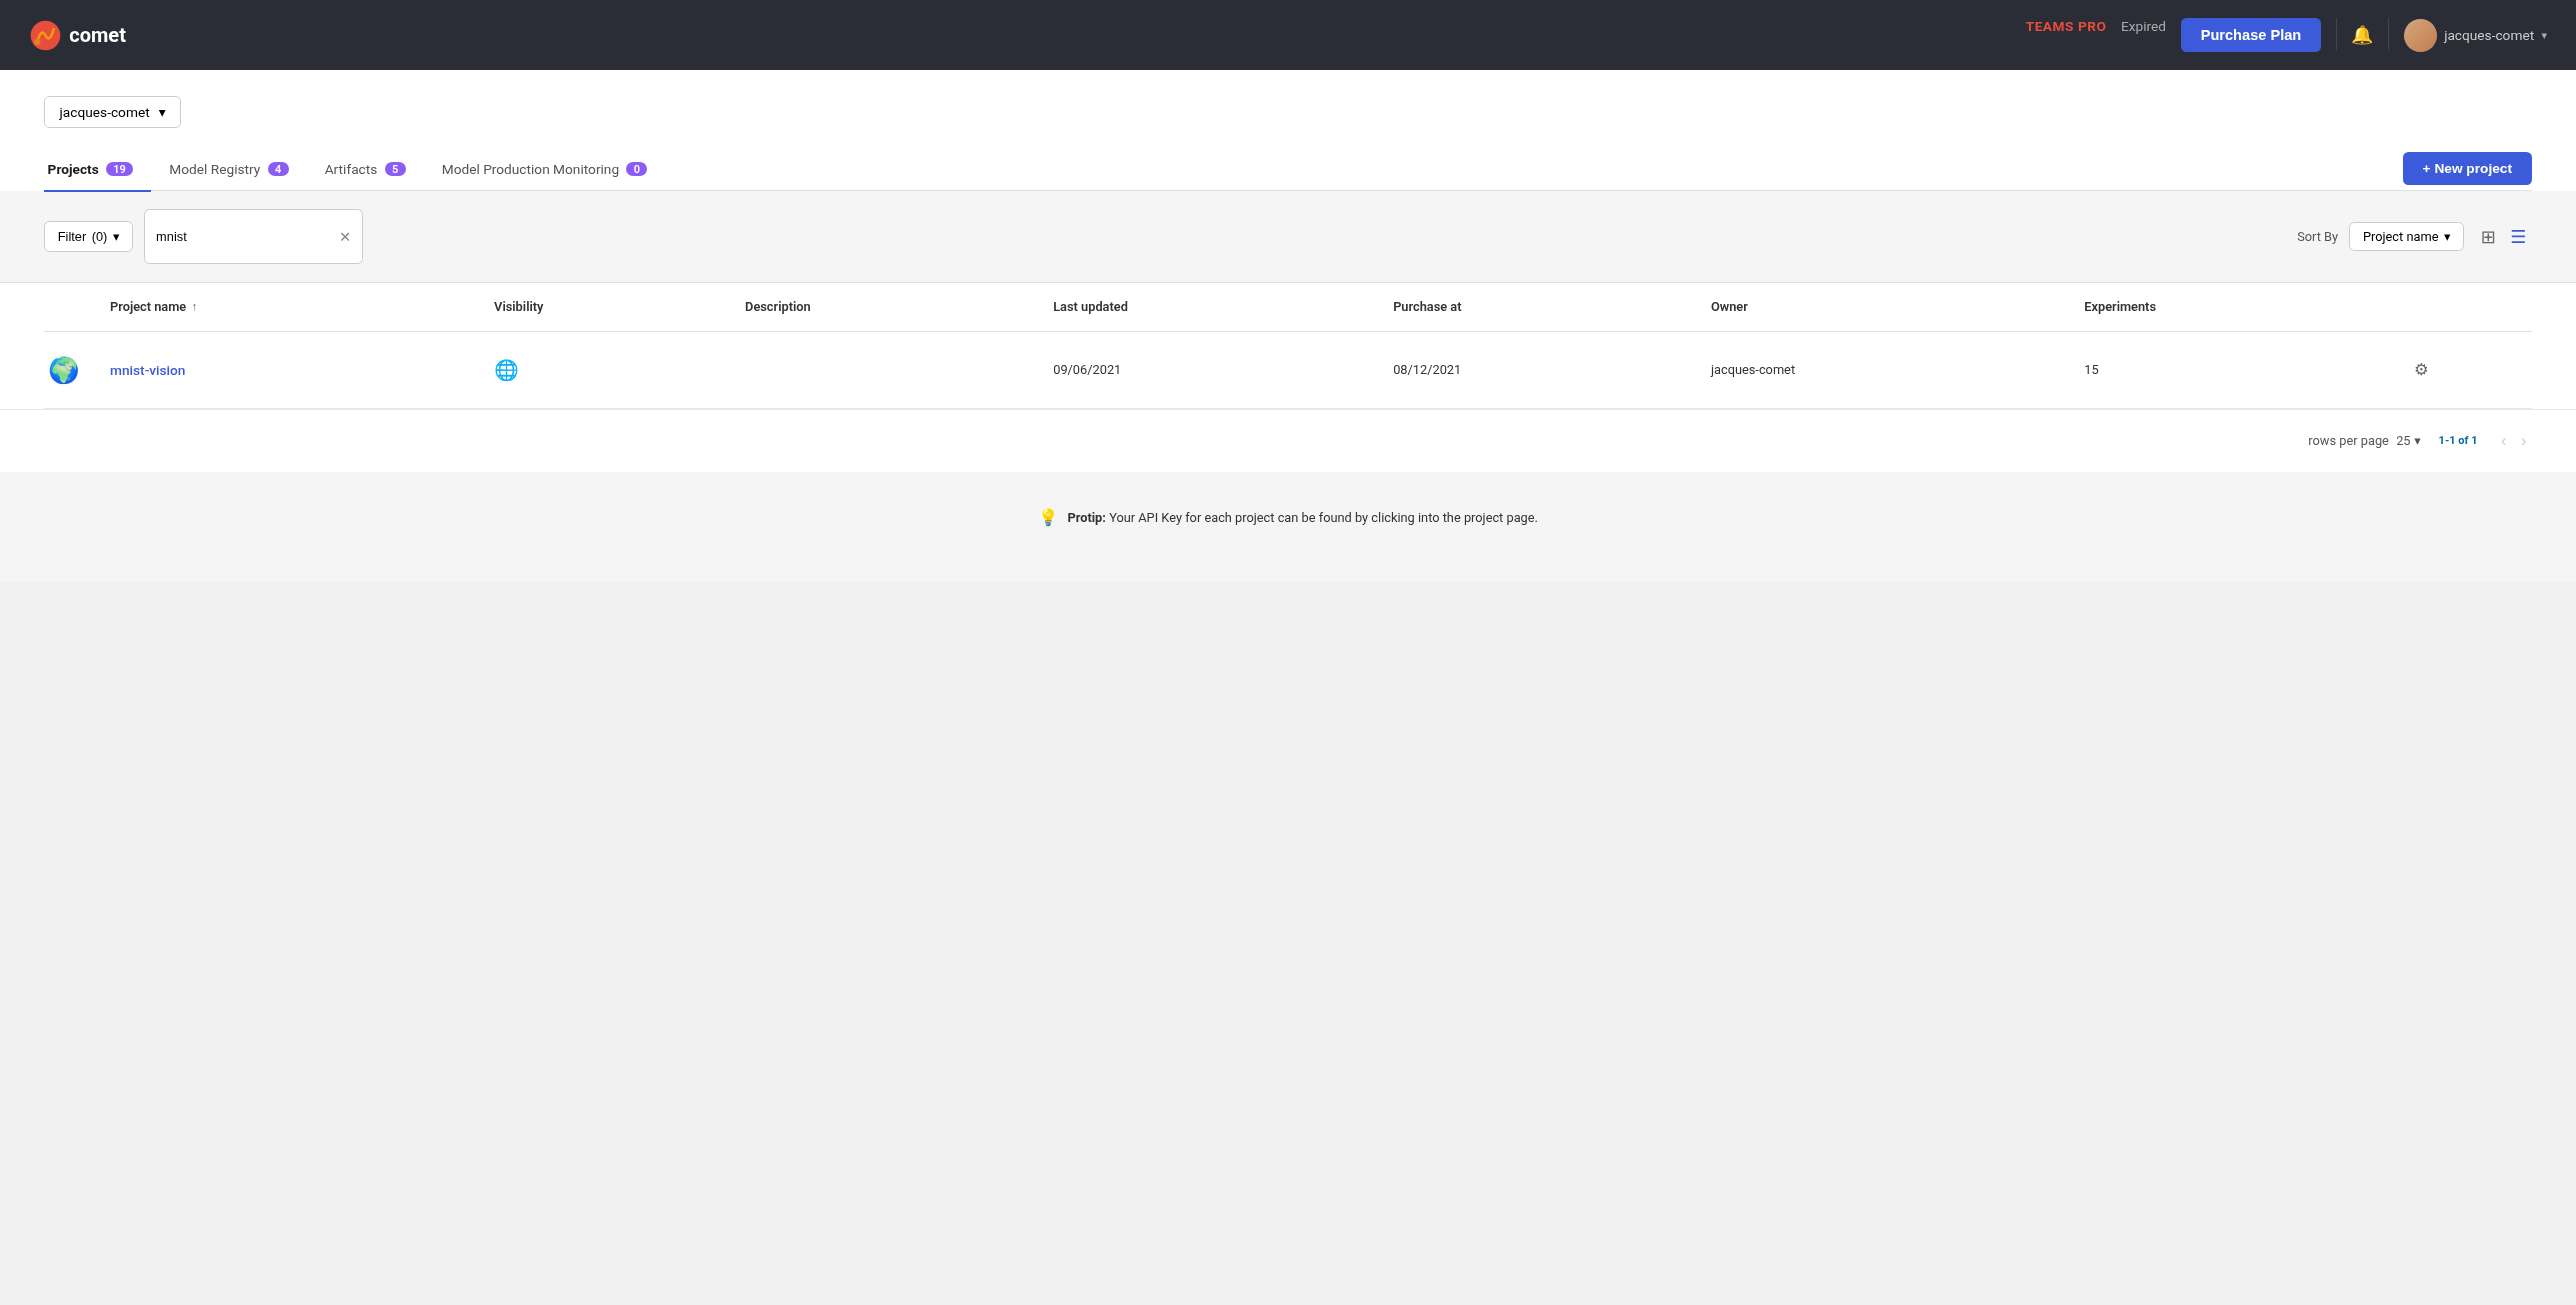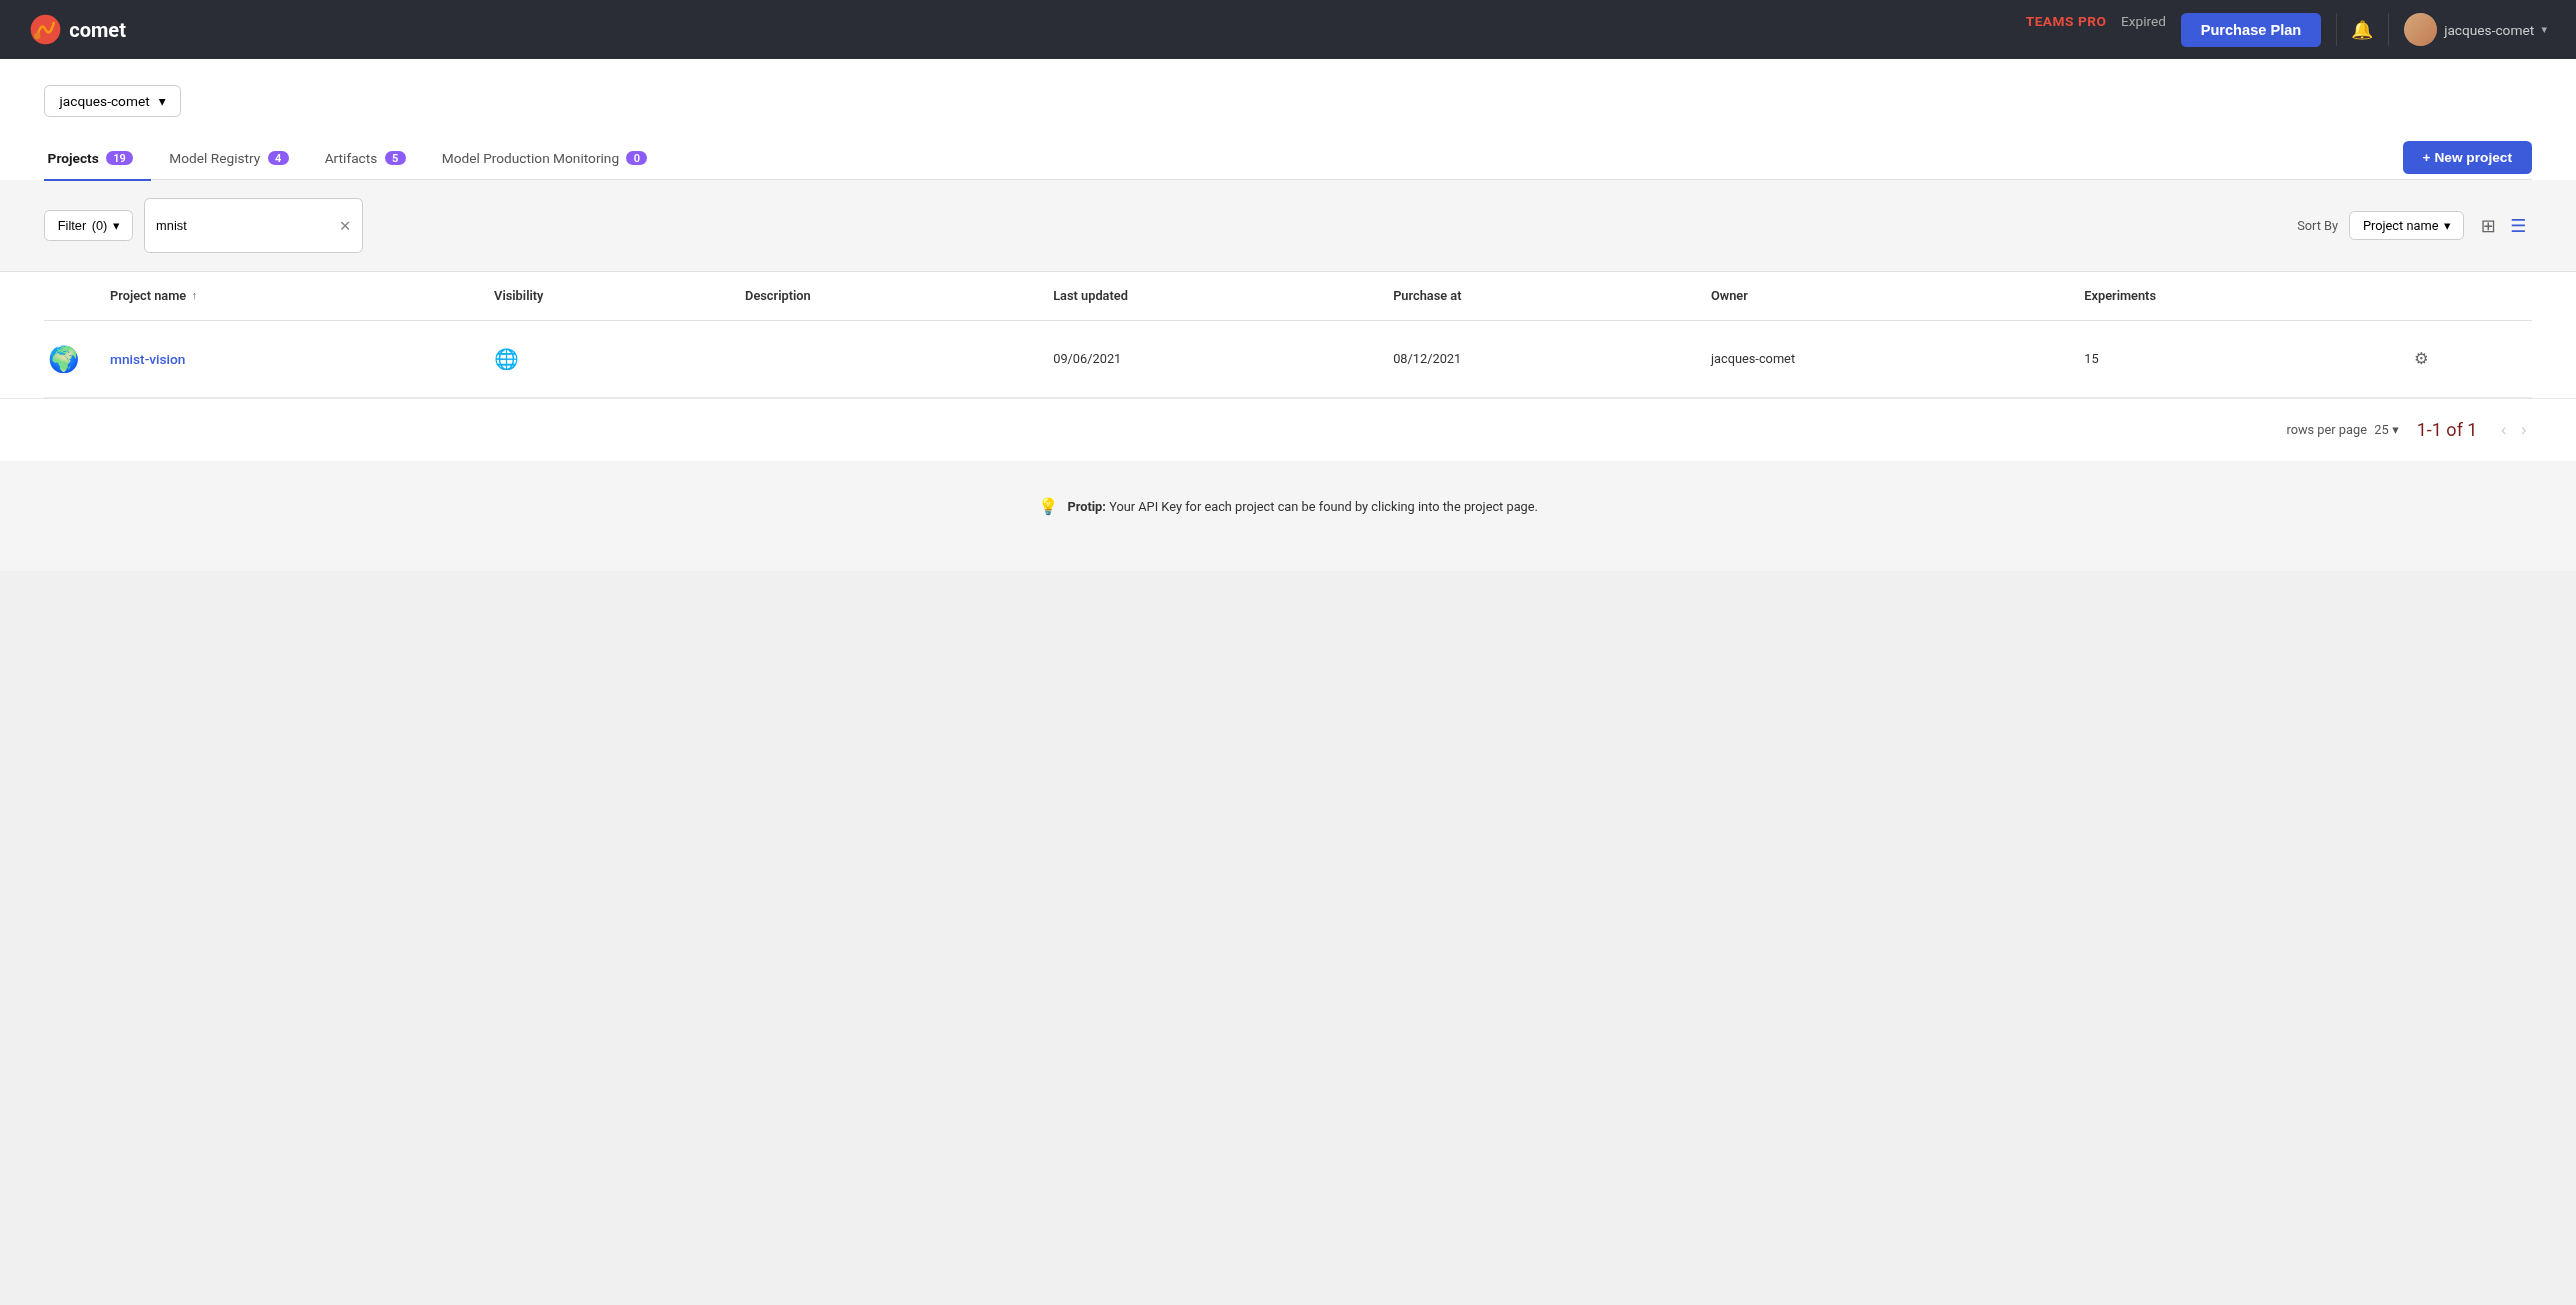--- a/index.html
+++ b/index.html
@@ -1,21 +1,21 @@
 <!DOCTYPE html>
 <html style="font-size:14.6px"><head>
   <meta charset="utf-8">
   <style>
     * { box-sizing: border-box; margin: 0; padding: 0; }
     body { font-family: -apple-system, BlinkMacSystemFont, 'Segoe UI', Roboto, sans-serif; background: #f0f0f0; min-height: 100vh; }
 
     
     .navbar {
       background: #2b2d36;
-      height: 59px;
+      height: 70px;
       display: flex;
       align-items: center;
       padding: 0 29px;
       gap: 30px;
       position: relative;
     }
     .navbar-logo {
       display: flex;
       align-items: center;
       gap: 7.3px;
@@ -342,22 +342,23 @@
       color: #555;
     }
     .rows-select {
       display: flex;
       align-items: center;
       gap: 3.6px;
       font-size: 12.8px;
       cursor: pointer;
     }
     .page-info {
-      font-size: 18px;
-      color: #7f1d1d;
+      font-size: 11px;
+      color: #0369a1;
+      font-weight: bold;
     }
     .page-nav {
       display: flex;
       align-items: center;
       gap: 3.6px;
     }
     .page-nav-btn {
       background: none;
       border: none;
       cursor: pointer;

